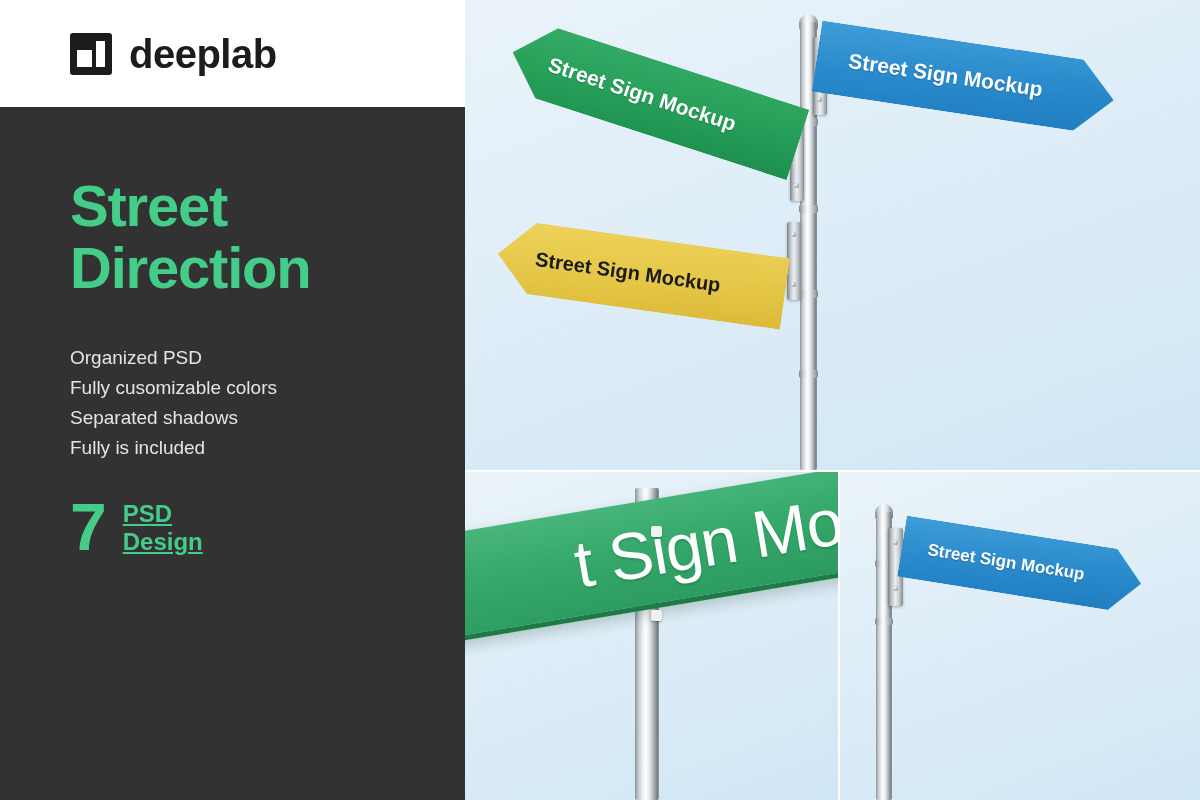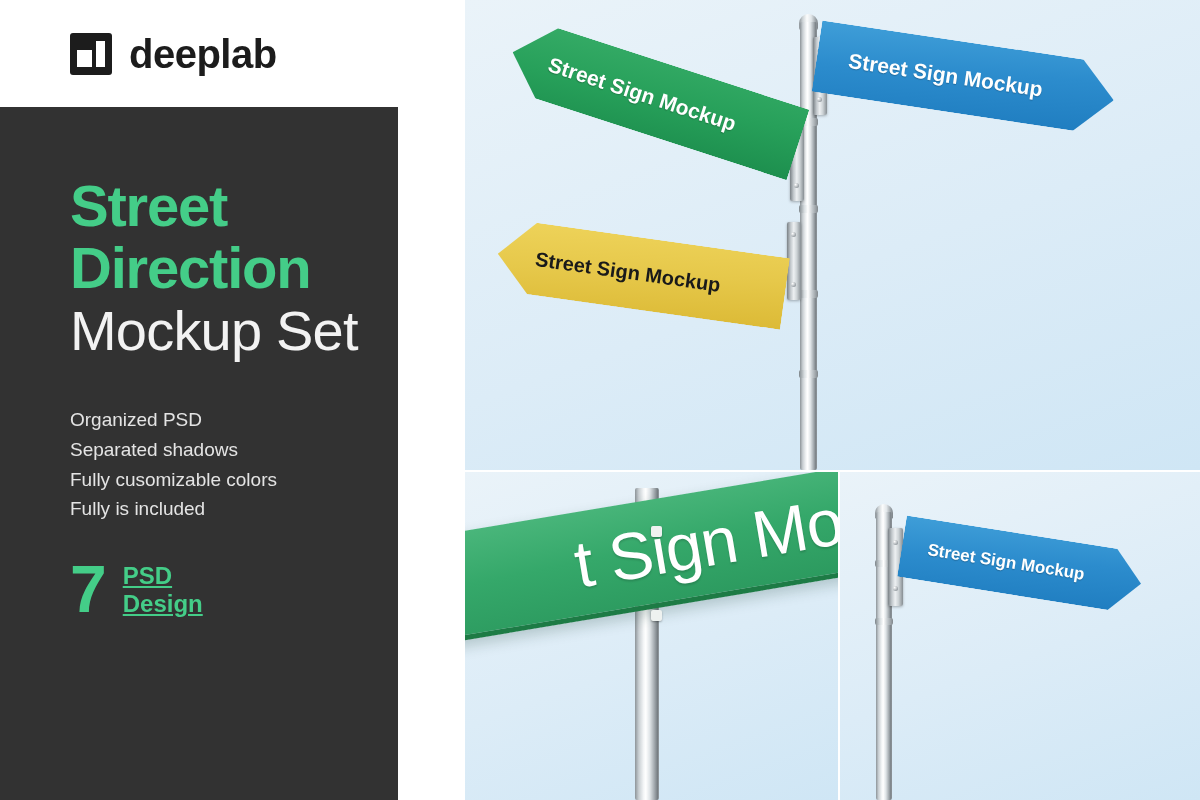--- a/index.html
+++ b/index.html
@@ -30,21 +30,21 @@
   .logo-mark .bar-b {
     position:absolute; left:26px; bottom:8px; width:9px; height:26px;
     background:#ffffff;
   }
   .logo-word {
     font-size:40px; font-weight:bold; color:#1c1c1c;
     letter-spacing:-0.5px; line-height:1;
   }
 
   .dark-panel {
-    position:absolute; left:0; top:107px; width:398px; height:693px;
+    position:absolute; left:0; top:107px; width:465px; height:693px;
     background:#323232;
     padding:68px 0 0 70px;
   }
 
   .headline { line-height:1.07; }
   .headline .hl-green {
     display:block; font-size:58px; font-weight:bold; color:#44cd88;
     letter-spacing:-1.2px;
   }
   .headline .hl-white {
@@ -220,27 +220,26 @@
         </div>
         <div class="logo-word">deeplab</div>
       </div>
     </div>
 
     <div class="dark-panel">
 
       <div class="headline">
         <span class="hl-green">Street</span>
         <span class="hl-green">Direction</span>
-        <span class="hl-white">Mockup Set</span>
       </div>
 
       <ul class="feature-list">
         <li>Organized PSD</li>
+        <li>Fully cusomizable colors</li>
         <li>Separated shadows</li>
-        <li>Fully cusomizable colors</li>
         <li>Fully is included</li>
       </ul>
 
       <div class="count-block">
         <div class="count-num">7</div>
         <div class="count-text">
           <span>PSD</span>
           <span>Design</span>
         </div>
       </div>

